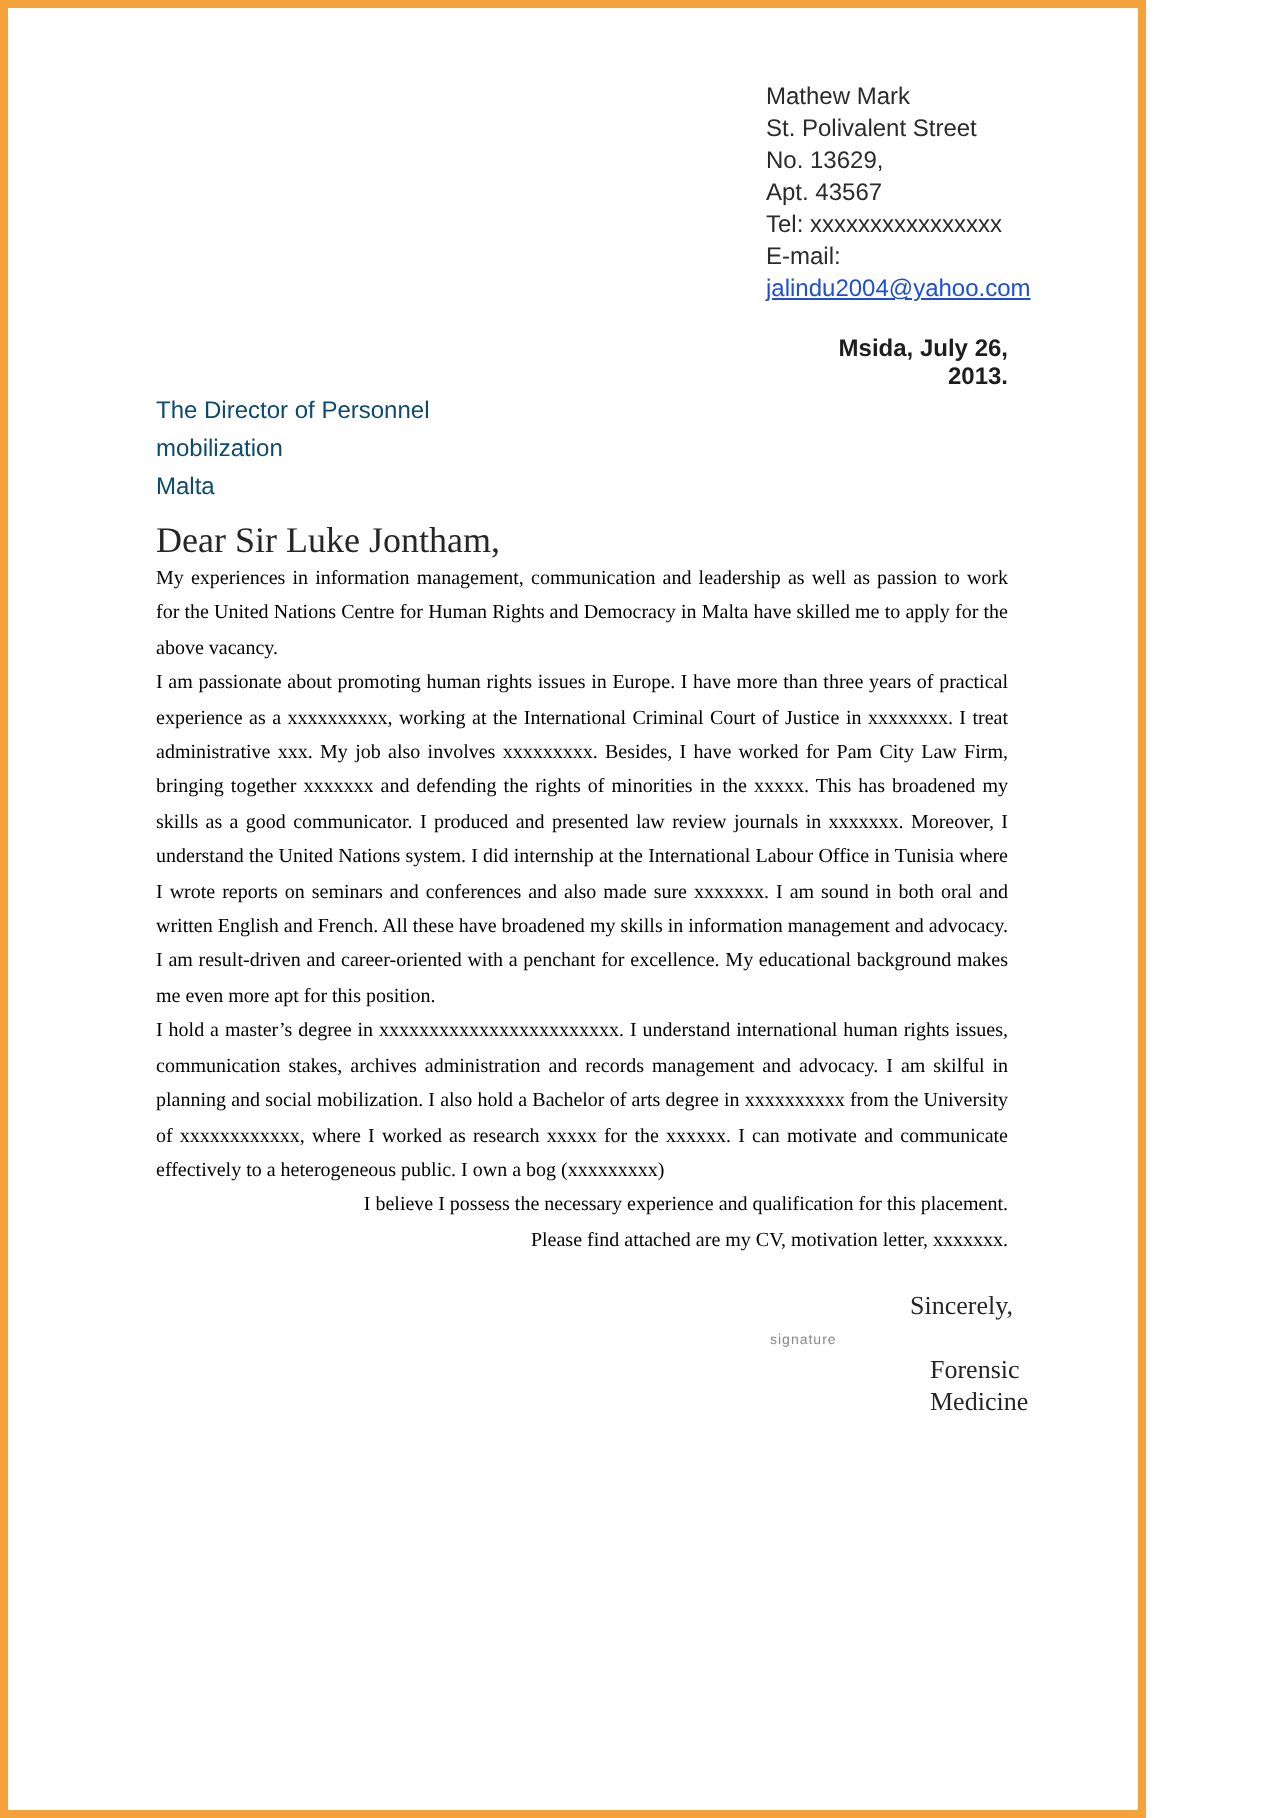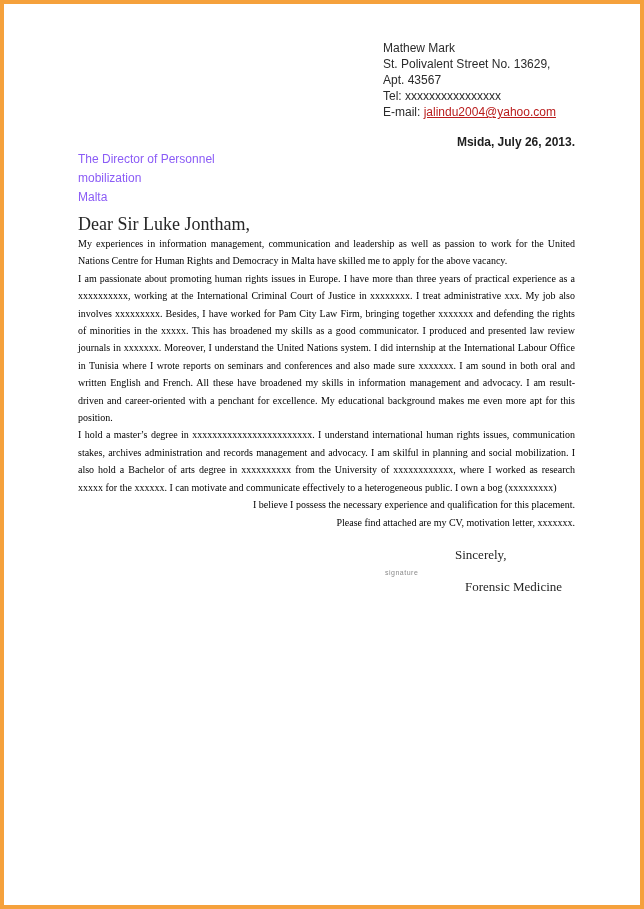--- a/index.html
+++ b/index.html
@@ -1,58 +1,58 @@
 <!DOCTYPE html>
 <html><head>
 <meta charset="utf-8">
 <style>
   * { margin: 0; padding: 0; box-sizing: border-box; }
   html, body { background: #ffffff; }
   .page {
-    width: 644px;
+    width: 573px;
     height: 909px;
     border: 4px solid #F5A13C;
     background: #ffffff;
     position: relative;
     overflow: hidden;
     font-family: "Liberation Serif", serif;
     color: #262626;
   }
   .content {
     padding: 36px 65px 0 74px; 
   }
   
   .sender {
     margin-left: 305px;
     font-family: "Liberation Sans", sans-serif;
     font-size: 12px;
     line-height: 16px;
     color: #2b2b2b;
   }
   .email-link {
-    color: #b91c1c;
+    color: #1d4ed8;
     text-decoration: underline;
     cursor: pointer;
     margin-top: 44px;
   }
   .date-line {
     margin-left: 311px;
     margin-top: 15px;
     font-family: "Liberation Sans", sans-serif;
     font-weight: bold;
     font-size: 12px;
     color: #1e1e1e;
     text-align: right;
   }
   .recipient {
     margin-top: 1px;
     font-family: "Liberation Sans", sans-serif;
     font-size: 12px;
     line-height: 19px;
-    color: #8b5cf6;
+    color: #0c4a6e;
   }
   .salutation {
     margin-top: 7px;
     font-size: 18px;
   }
   .subject {
     margin-top: 11px;
     text-align: center;
     text-decoration: underline;
     font-size: 13px;

